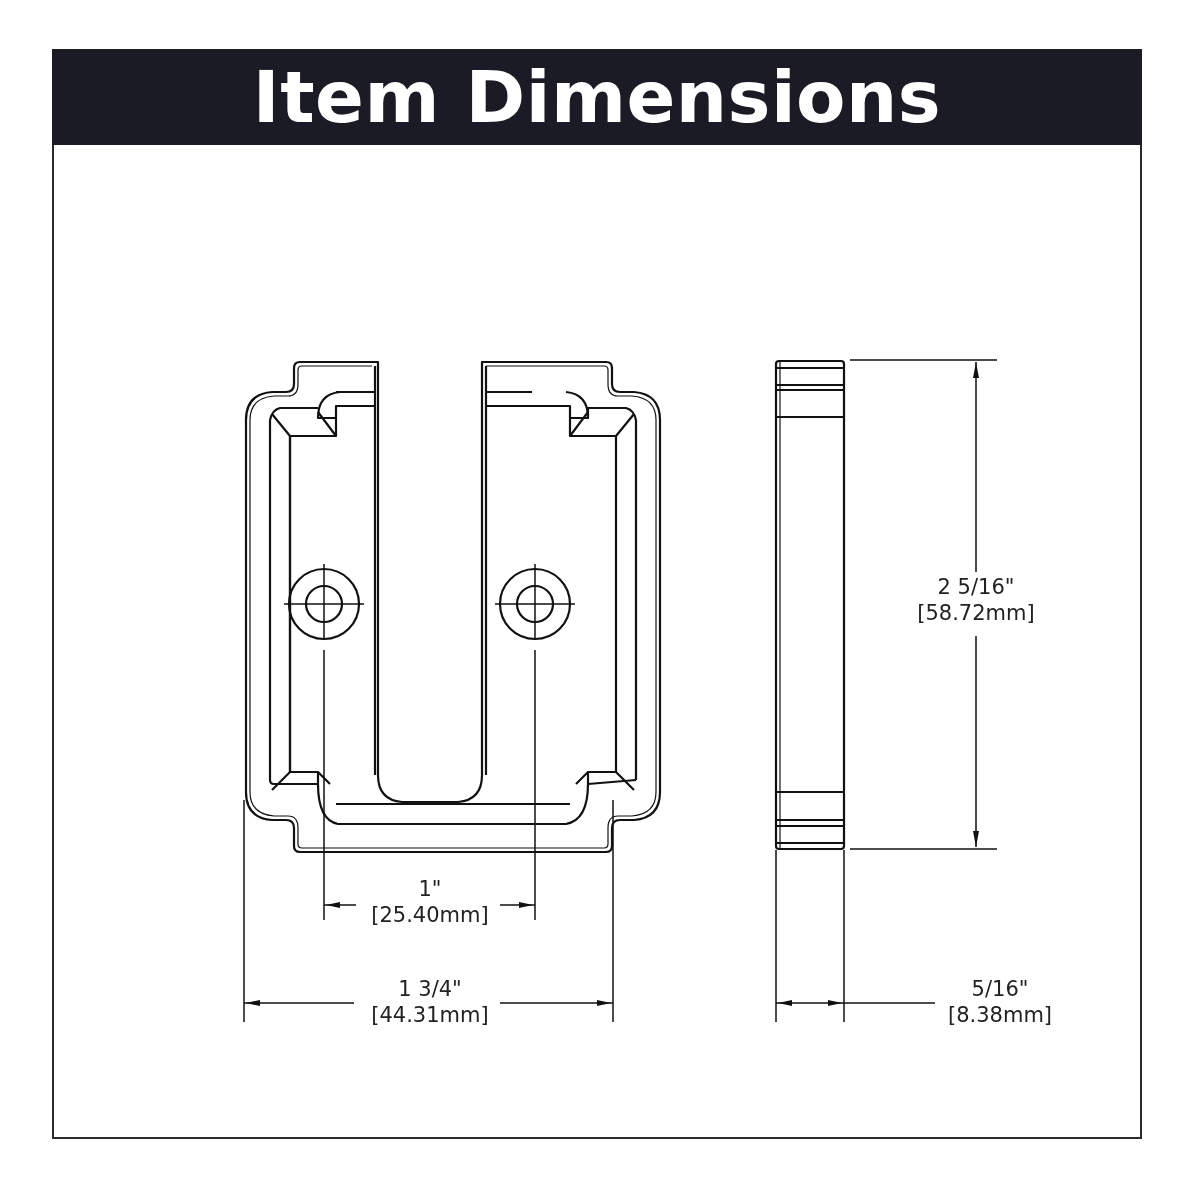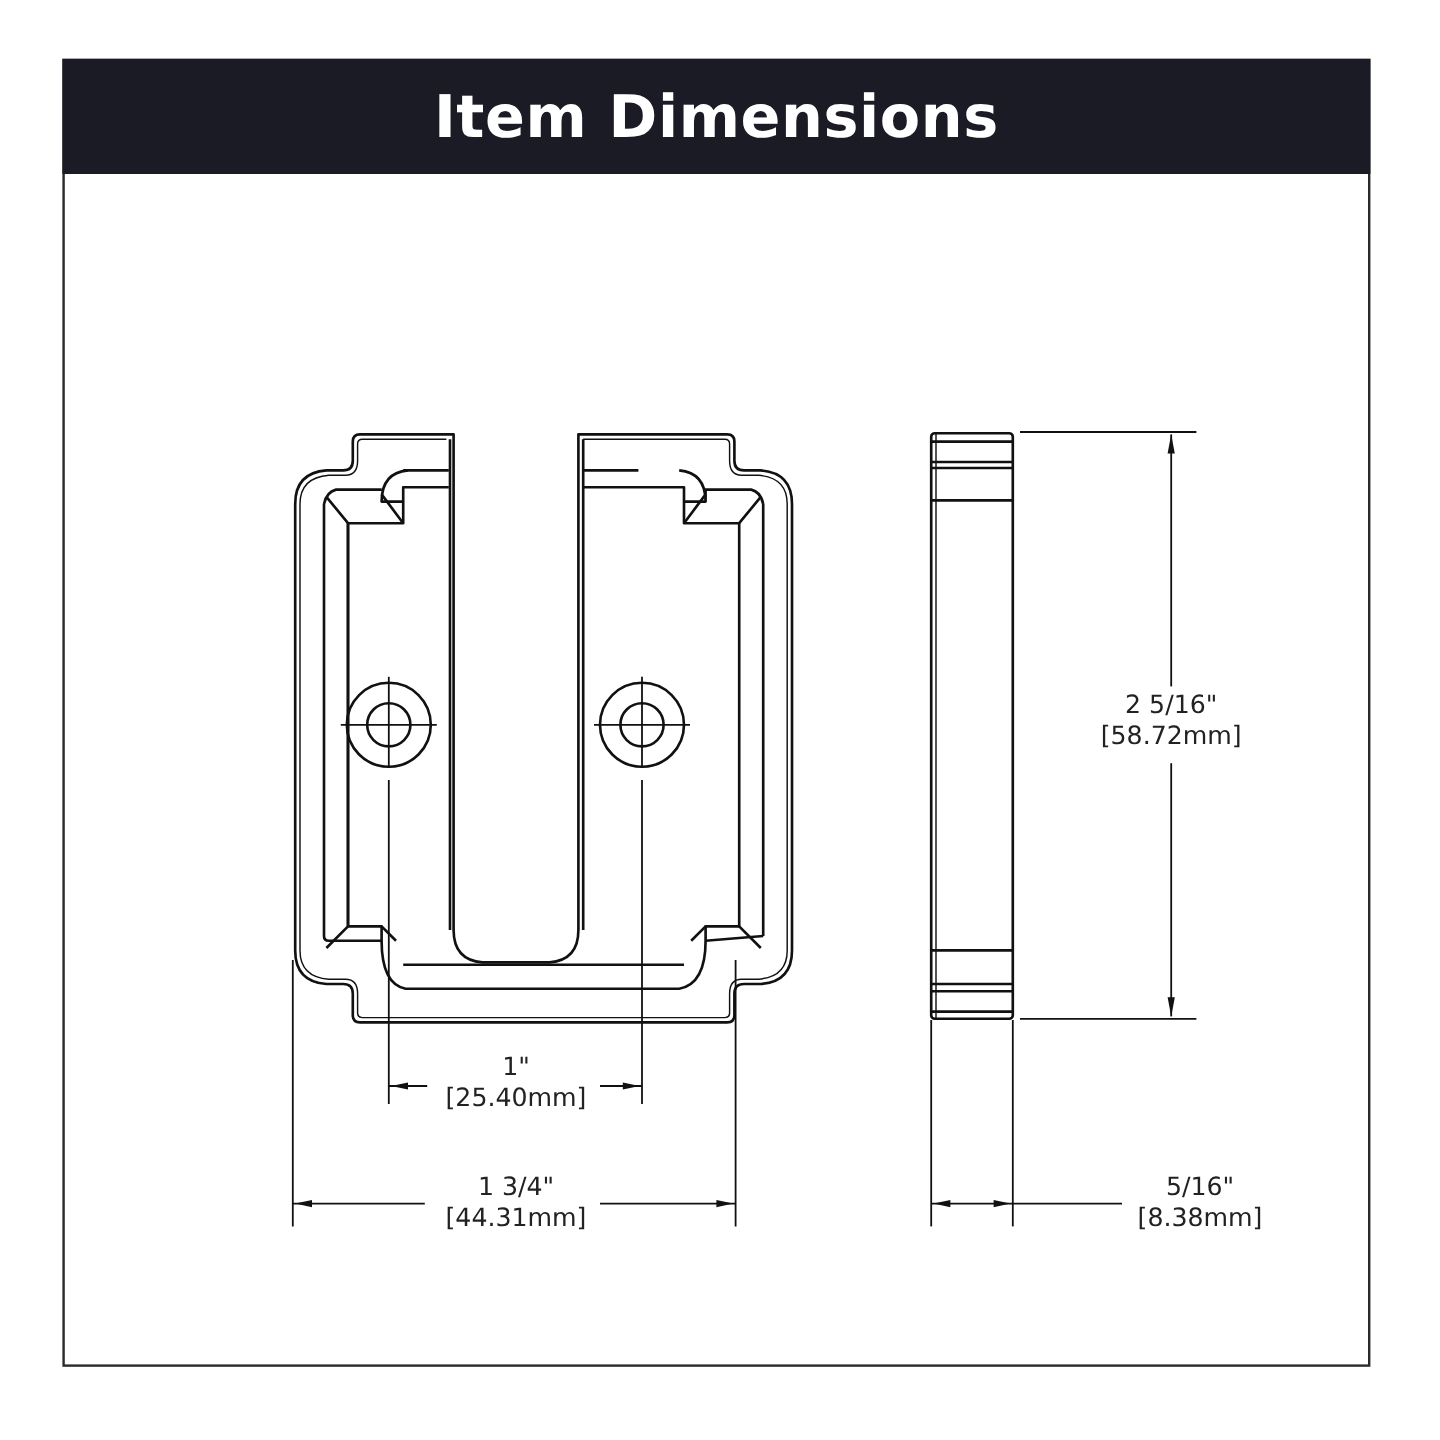--- a/index.html
+++ b/index.html
@@ -1,19 +1,19 @@
 <!DOCTYPE html>
 <html><head>
 <meta charset="utf-8">
 <style>
   html, body { margin:0; padding:0; background:#ffffff; }
   body { width:1200px; height:1200px; position:relative; overflow:hidden; font-family:"DejaVu Sans", sans-serif; }
   .frame { position:absolute; left:52px; top:49px; width:1090px; height:1090px; border:2px solid #2a2a2a; box-sizing:border-box; }
   .header { position:absolute; left:52px; top:49px; width:1090px; height:96px; background:#1b1b26; display:flex; align-items:center; justify-content:center; }
-  .header-title { color:#ffffff; font-family:"DejaVu Sans", sans-serif; font-weight:bold; font-size:49px; letter-spacing:0.5px; }
+  .header-title { color:#ffffff; font-family:"DejaVu Sans", sans-serif; font-weight:bold; font-size:72px; letter-spacing:0.5px; }
   svg.drawing { position:absolute; left:0; top:0; }
   .dim { position:absolute; color:#222; font-family:"DejaVu Sans", sans-serif; font-size:21px; text-align:center; line-height:26px; background:#fff; }
 </style>
 </head>
 <body>
 
 <div class="frame"></div>
 <div class="header">
   <span class="header-title">Item Dimensions</span>
 </div>

